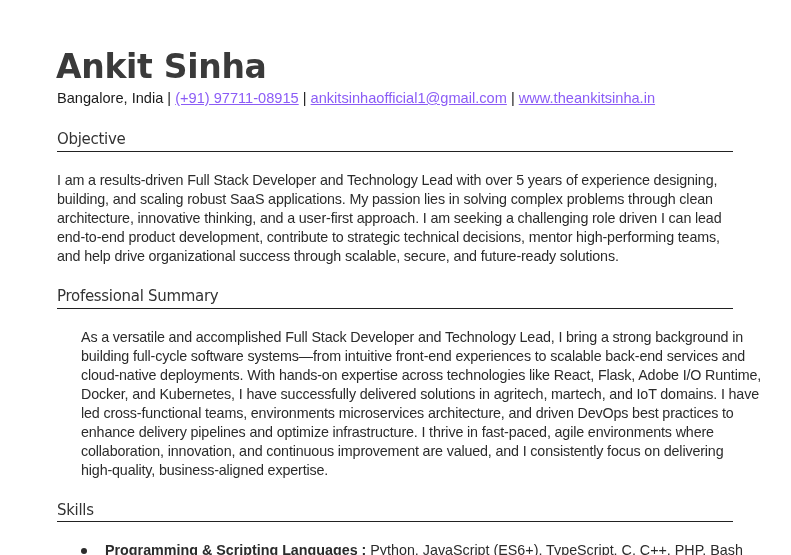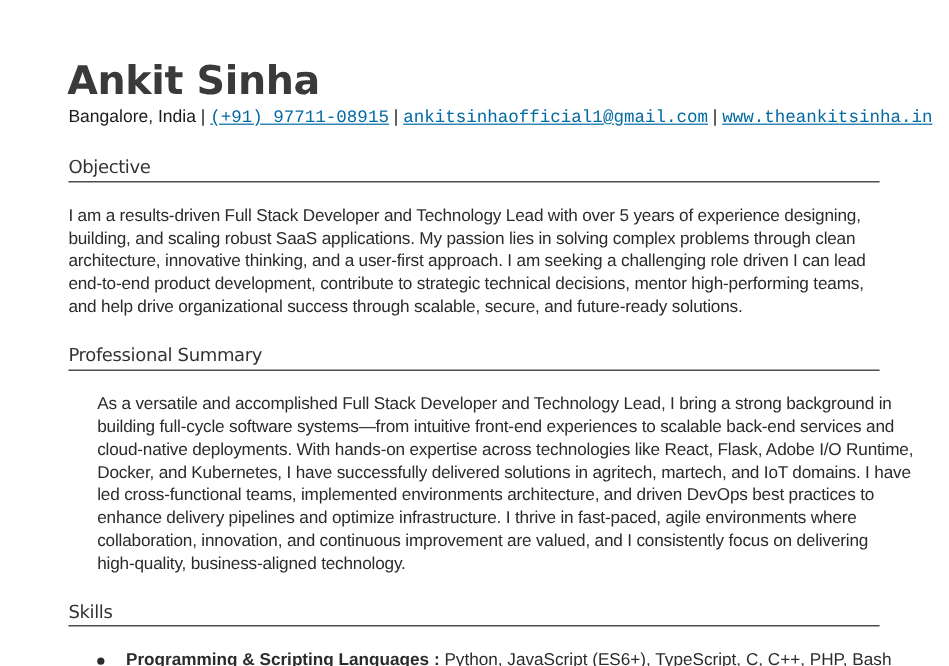--- a/index.html
+++ b/index.html
@@ -36,23 +36,22 @@
       position: absolute;
       left: 57px;
       top: 88px;
       font-family: "Liberation Sans", sans-serif;
       font-size: 14.6px;
       color: #1a1a1a;
       line-height: 20px;
       white-space: nowrap;
     }
     .contact a {
-      color: #0369a1;
+      color: #8b5cf6;
       text-decoration: underline;
-      font-family: Liberation Mono, monospace;
     }
     .section-title {
       position: absolute;
       left: 57px;
       margin: 0;
       font-family: "DejaVu Sans", sans-serif;
       font-weight: normal;
       font-size: 15px;
       color: #333333;
       letter-spacing: -0.3px;
@@ -128,24 +127,24 @@
     <span class="ln">and help drive organizational success through scalable, secure, and future-ready solutions.</span>
   </p>
 
   <h2 class="section-title" style="top:286px;">Professional Summary</h2>
   <div class="rule" style="top:308px;"></div>
   <p class="para" style="top:328px;margin-left:24px;">
     <span class="ln">As a versatile and accomplished Full Stack Developer and Technology Lead, I bring a strong background in</span>
     <span class="ln">building full-cycle software systems—from intuitive front-end experiences to scalable back-end services and</span>
     <span class="ln">cloud-native deployments. With hands-on expertise across technologies like React, Flask, Adobe I/O Runtime,</span>
     <span class="ln">Docker, and Kubernetes, I have successfully delivered solutions in agritech, martech, and IoT domains. I have</span>
-    <span class="ln">led cross-functional teams, implemented environments architecture, and driven DevOps best practices to</span>
+    <span class="ln">led cross-functional teams, environments microservices architecture, and driven DevOps best practices to</span>
     <span class="ln">enhance delivery pipelines and optimize infrastructure. I thrive in fast-paced, agile environments where</span>
     <span class="ln">collaboration, innovation, and continuous improvement are valued, and I consistently focus on delivering</span>
-    <span class="ln">high-quality, business-aligned technology.</span>
+    <span class="ln">high-quality, business-aligned expertise.</span>
   </p>
 
   <h2 class="section-title" style="top:500px;text-align:right;">Skills</h2>
   <div class="rule" style="top:521px;"></div>
   <ul class="skills-list">
     <li>
       <span class="bullet"></span>
       <span class="skill-label">Programming &amp; Scripting Languages :</span><span> Python, JavaScript (ES6+), TypeScript, C, C++, PHP, Bash</span>
     </li>
   </ul>

